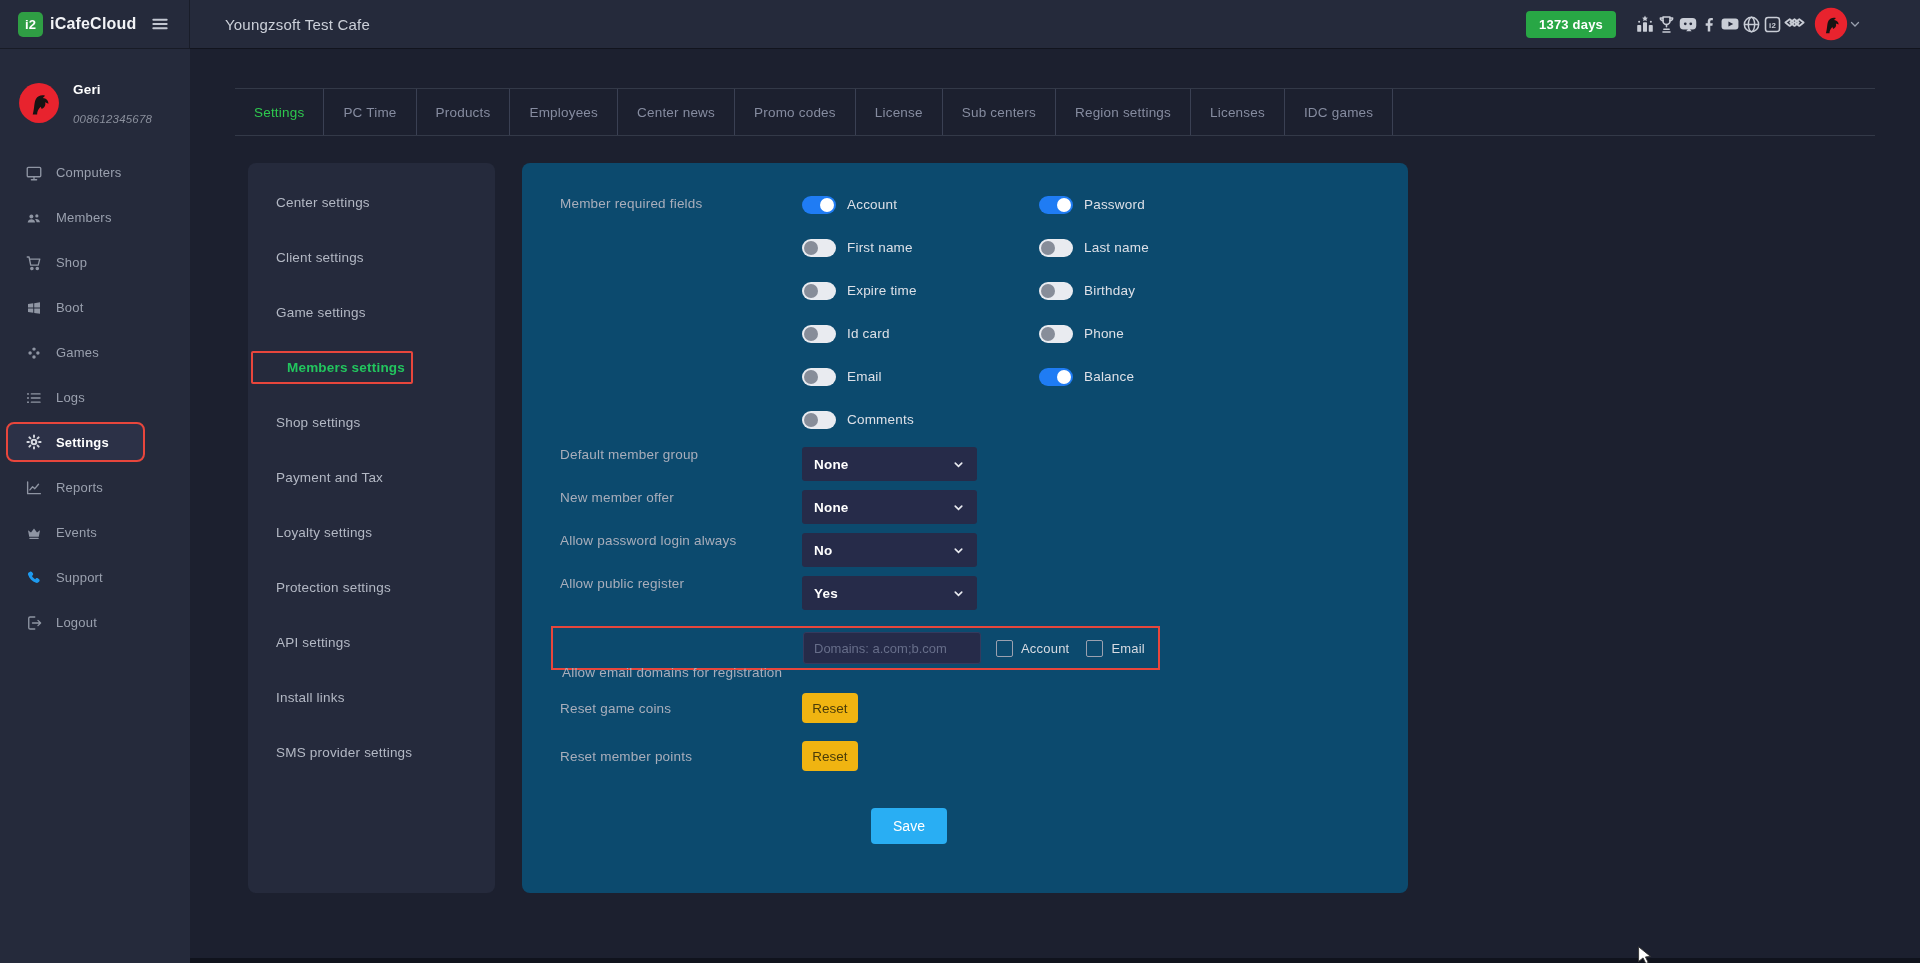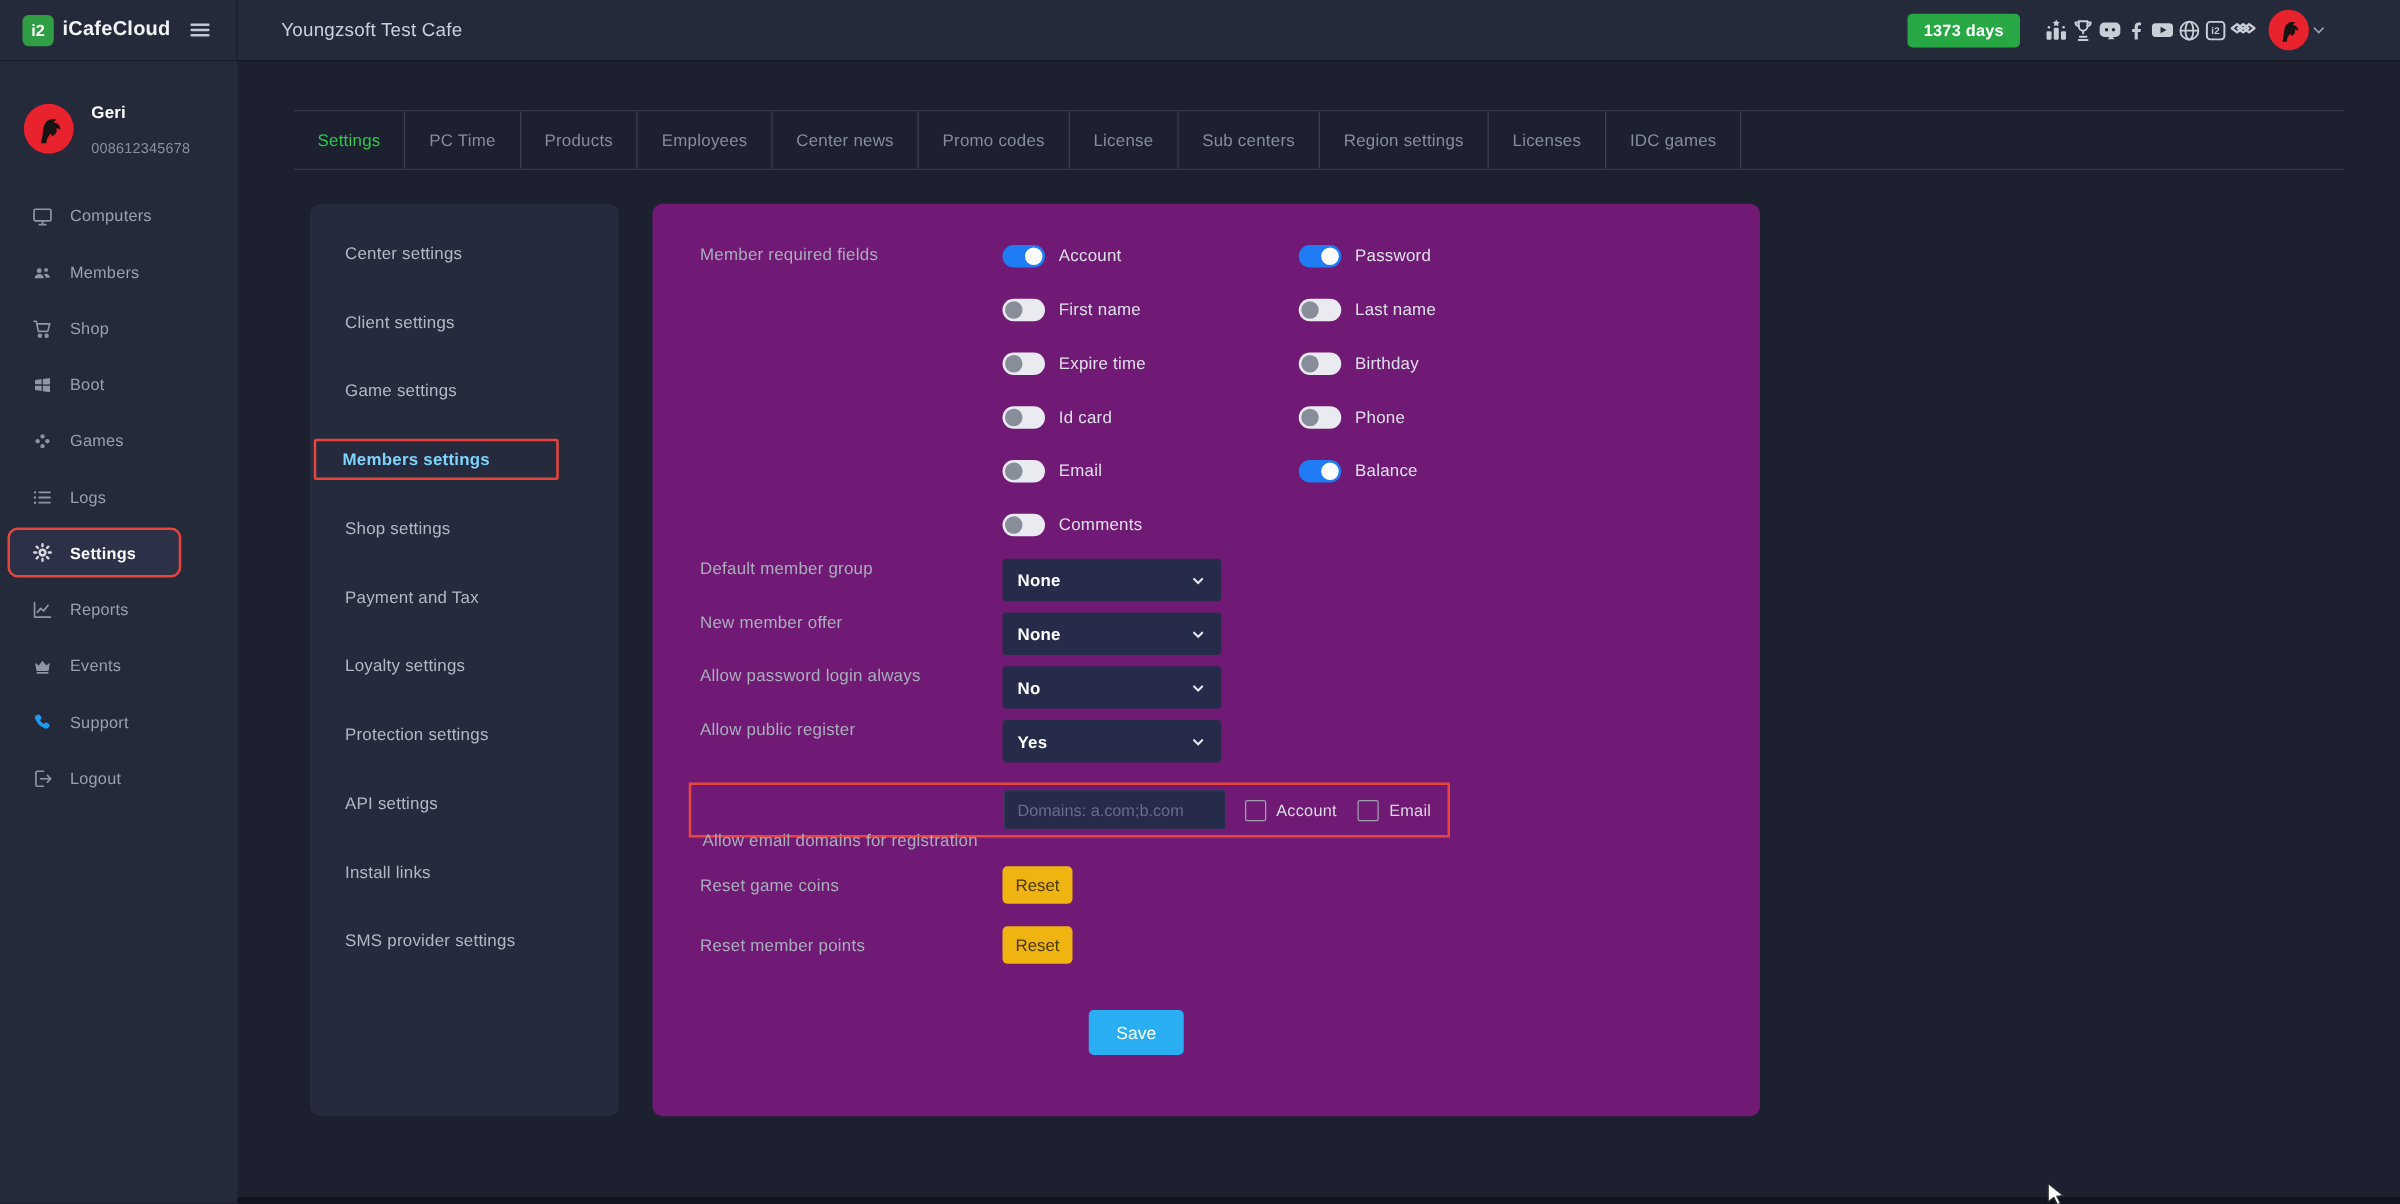--- a/index.html
+++ b/index.html
@@ -32,21 +32,21 @@
   .chevron{color:#9aa0ae;cursor:pointer;}
   
   .sidebar{
     position:absolute;top:48px;left:0;width:190px;height:915px;
     background:#252a3b;z-index:4;box-sizing:border-box;
   }
   .user{display:flex;align-items:center;padding:24px 0 0 18px;height:62px;}
   .user .avatar-big{width:42px;height:42px;flex:none;}
   .user-meta{margin-left:13px;}
   .user-name{color:#fff;font-size:13.5px;font-weight:bold;margin-bottom:16px;}
-  .user-phone{color:#8a8f9c;font-size:11.5px;}
+  .user-phone{color:#8a8f9c;font-size:11.5px;font-style:italic;}
   .nav{margin-top:16px;}
   .nav-item{height:45px;display:flex;align-items:center;padding-left:25px;box-sizing:border-box;
     color:#9aa0ae;font-size:13px;cursor:pointer;}
   .nav-item .icon{margin-right:13px;color:#8f95a3;}
   .nav-item.active{
     background:#2c3147;border:2px solid #e8463c;border-radius:8px;
     margin-left:6px;width:139px;padding-left:17px;color:#fff;font-weight:bold;height:40px;
     margin-top:2px;margin-bottom:3px;
   }
   .nav-item.active .icon{color:#d6d9e0;}
@@ -62,26 +62,26 @@
     border-right:1px solid #3a4053;cursor:pointer;}
   .tab.active{color:#2ec84e;}
   
   .subpanel{
     position:absolute;left:58px;top:115px;width:247px;height:730px;
     background:#252a3c;border-radius:8px;box-sizing:border-box;padding-top:12px;
   }
   .smenu-item{height:55px;display:flex;align-items:center;padding-left:28px;box-sizing:border-box;
     color:#b3b8c4;font-size:13.5px;cursor:pointer;}
   .smenu-item.selected{
-    margin-left:3px;width:196px;height:33px;border:2px solid #e8463c;border-radius:2px;
-    padding-left:21px;color:#7dd3fc;font-weight:bold;margin-top:11px;margin-bottom:11px;
+    margin-left:3px;width:162px;height:33px;border:2px solid #e8463c;border-radius:2px;
+    padding-left:34px;color:#22c55e;font-weight:bold;margin-top:11px;margin-bottom:11px;
   }
   .formpanel{
     position:absolute;left:332px;top:115px;width:886px;height:730px;
-    background:#701a75;border-radius:8px;box-sizing:border-box;
+    background:#0c4a6e;border-radius:8px;box-sizing:border-box;
     padding:20px 0 0 38px;color:#e2e4ea;
   }
   .flabel{width:242px;flex:none;color:#a9aebb;font-size:13.5px;}
   .frow{display:flex;align-items:flex-start;height:43px;}
   .row-required{display:flex;}
   .row-required .flabel{margin-top:13px;}
   .tgrid{display:grid;grid-template-columns:237px 237px;}
   .tcell{height:43px;display:flex;align-items:center;gap:11px;}
   .tcell .tlabel{font-size:13.5px;color:#dde0e7;}
   

